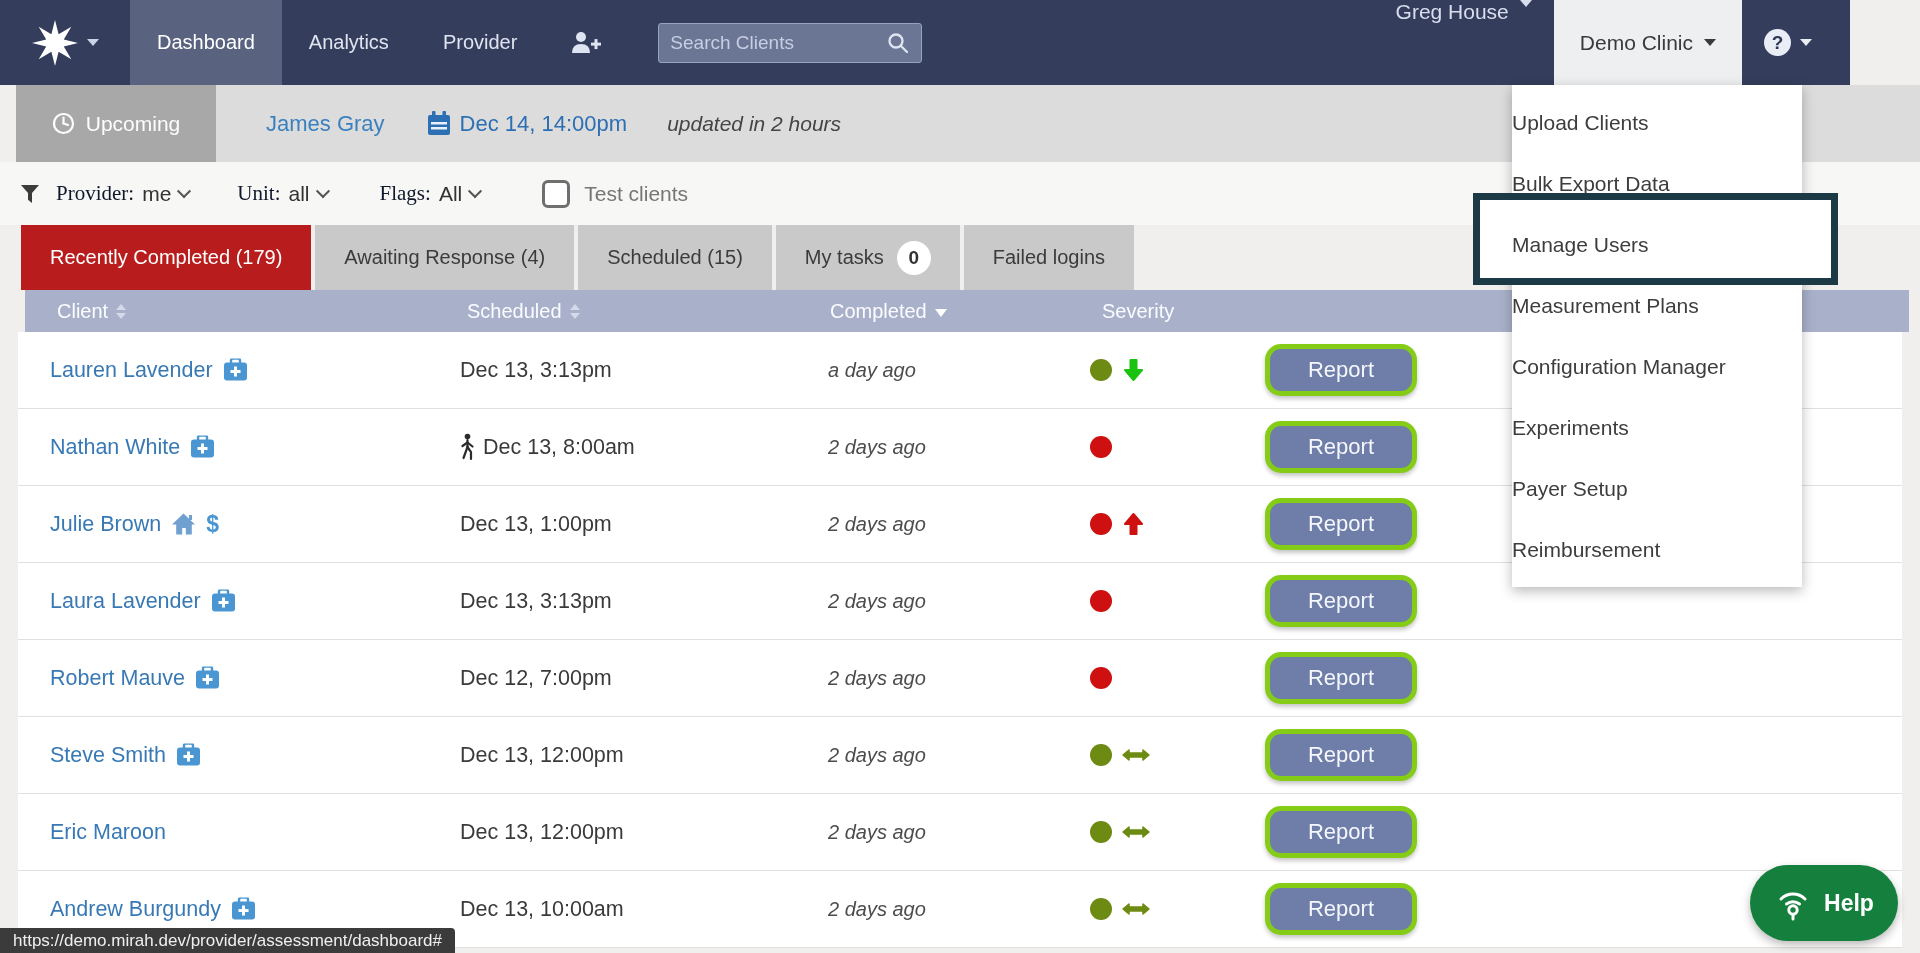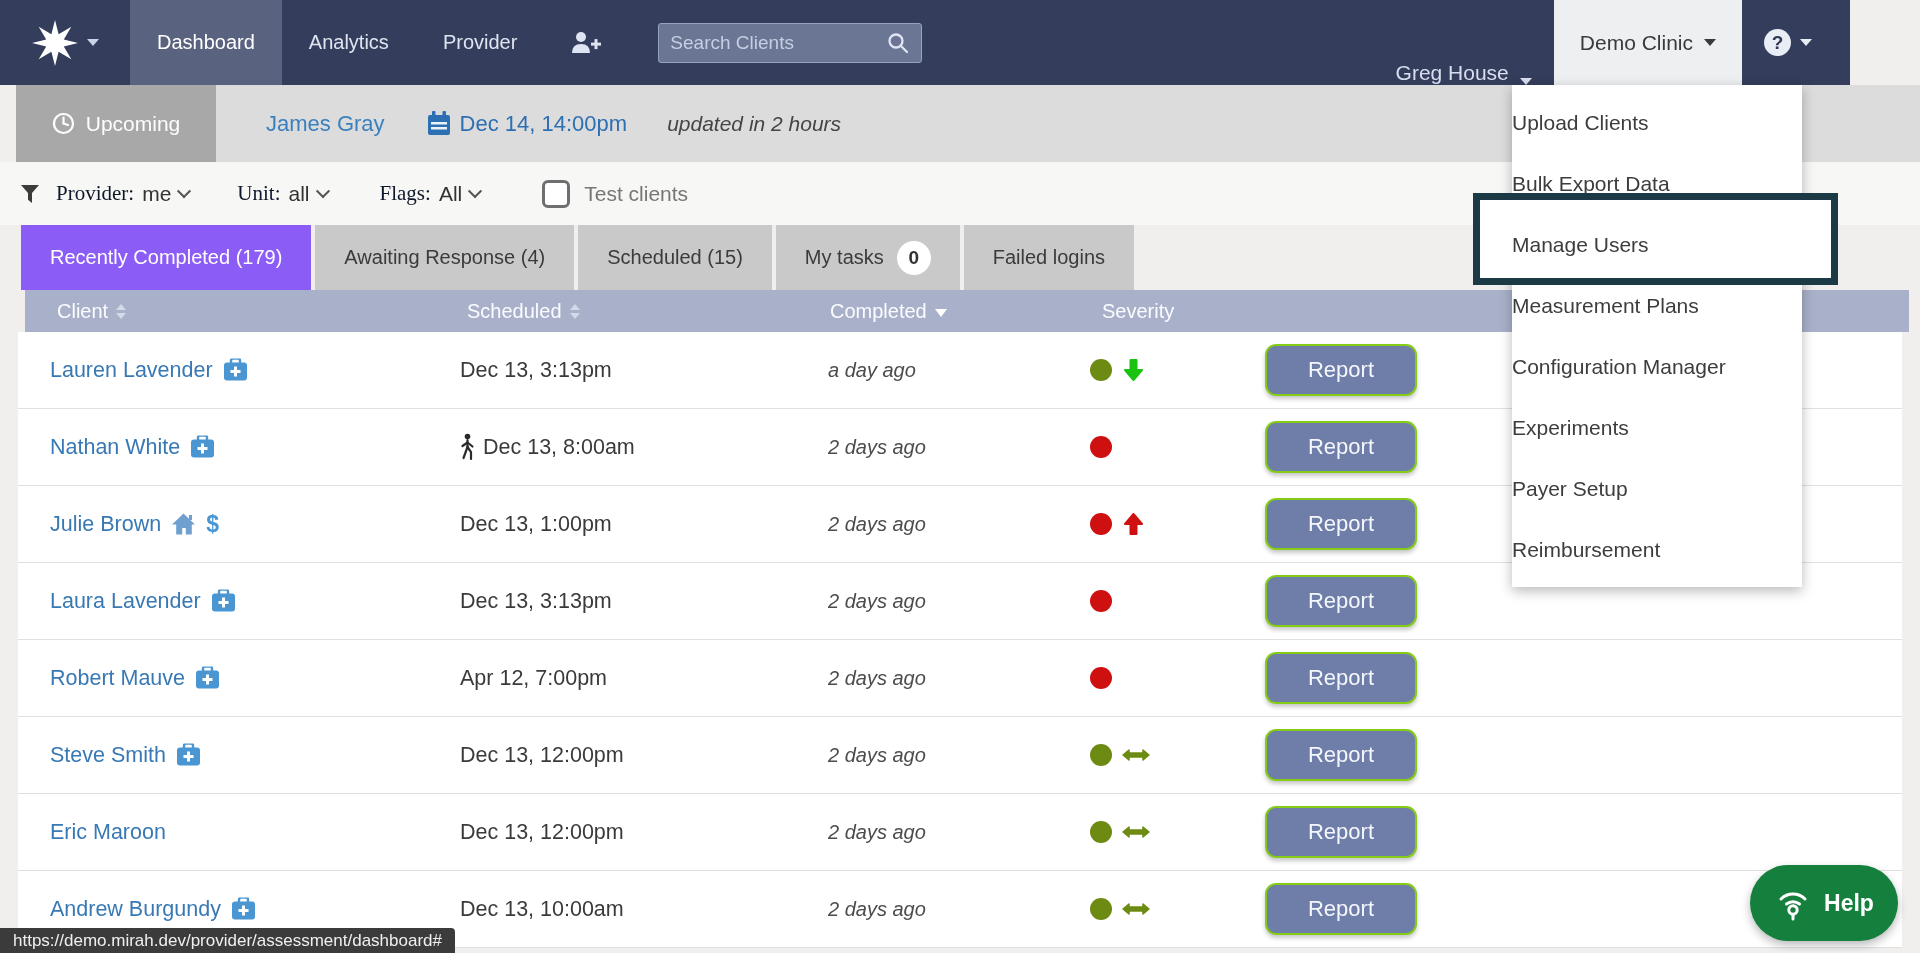--- a/index.html
+++ b/index.html
@@ -9,21 +9,21 @@
   
   .navbar { position:absolute; top:0; left:0; width:1850px; height:85px; background:#343e5c; display:flex; align-items:stretch; z-index:10; }
   .logo-area { width:130px; display:flex; align-items:center; justify-content:center; gap:9px; cursor:pointer; }
   .nav-item { display:flex; align-items:center; padding:0 27px; color:#dfe4f0; font-size:20px; cursor:pointer; }
   .nav-item.active { background:#59637f; color:#fff; }
   .nav-icon-btn { display:flex; align-items:center; padding:0 26px; cursor:pointer; }
   .search-wrap { align-self:center; margin-left:30px; width:264px; height:40px; background:#6b7694; border:1px solid #99a2bc; border-radius:3px; display:flex; align-items:center; padding:0 11px; }
   .search-wrap input { flex:1; min-width:0; background:transparent; border:none; outline:none; color:#e8ecf7; font-size:19px; font-family:inherit; }
   .search-wrap input::placeholder { color:#c7cee2; opacity:1; }
   .nav-right { margin-left:auto; display:flex; align-items:stretch; }
-  .user-menu { display:flex; align-items:flex-end; gap:11px; color:#d8deee; font-size:21px; padding:0 22px; cursor:pointer; }
+  .user-menu { display:flex; align-items:flex-start; gap:11px; color:#d8deee; font-size:21px; padding:0 22px; cursor:pointer; }
   .org-menu { display:flex; align-items:center; gap:11px; background:#edeff0; color:#3a3a3a; font-size:21px; padding:0 26px; cursor:pointer; }
   .help-menu { display:flex; align-items:center; gap:9px; padding:0 38px 0 22px; color:#e9edf6; cursor:pointer; }
   .qmark { width:27px; height:27px; border-radius:50%; background:#e9edf6; color:#2f3854; font-weight:bold; font-size:19px; display:flex; align-items:center; justify-content:center; }
   .caret { width:0; height:0; border-left:6px solid transparent; border-right:6px solid transparent; border-top:7px solid currentColor; display:inline-block; }
 
   
   .subheader { position:absolute; top:85px; left:16px; width:1920px; height:77px; background:#dcdcdc; display:flex; align-items:stretch; }
   .upcoming-tab { width:200px; background:#a8a8a8; color:#fdfdfd; display:flex; align-items:center; justify-content:center; gap:11px; font-size:21px; cursor:pointer; }
   .sub-client { margin-left:50px; align-self:center; color:#3a80bf; font-size:22px; cursor:pointer; }
   .sub-date { margin-left:42px; align-self:center; display:flex; align-items:center; gap:9px; color:#2d6fb3; font-size:22px; cursor:pointer; }
@@ -34,21 +34,21 @@
   .filter-group { display:flex; align-items:center; gap:8px; font-size:21px; cursor:pointer; }
   .filter-label { color:#0f172a;font-family:Liberation Serif, serif; }
   .filter-value { color:#333; }
   .chev { width:10px; height:10px; border-right:2.5px solid #555; border-bottom:2.5px solid #555; transform:rotate(45deg) translate(-2px,-2px); display:inline-block; }
   .checkbox { width:28px; height:28px; border:3px solid #6f6f6f; border-radius:6px; background:#fff; margin-left:62px; cursor:pointer; }
   .test-label { margin-left:14px; color:#767676; font-size:21px; }
 
   
   .tabsrow { position:absolute; top:225px; left:21px; display:flex; gap:4px; z-index:5; }
   .tab { height:65px; display:flex; align-items:center; padding:0 29px; background:#c9c9c9; color:#3b3b3b; font-size:20px; gap:13px; cursor:pointer; white-space:nowrap; }
-  .tab.active { background:#8b5cf6; color:#fff; }
+  .tab.active { background:#b91c1c; color:#fff; }
   .badge { width:34px; height:34px; border-radius:50%; background:#fff; color:#333; font-weight:bold; font-size:19px; display:flex; align-items:center; justify-content:center; }
 
   
   .thead { position:absolute; top:290px; left:25px; width:1884px; height:42px; background:#a9b1ca; color:#fbfcff; font-size:20px; z-index:1; }
   .thead .col { position:absolute; top:0; height:42px; display:flex; align-items:center; gap:8px; cursor:pointer; }
   .col-client { left:32px; } .col-sched { left:442px; } .col-comp { left:805px; } .col-sev { left:1077px; cursor:default; }
   .sort { display:inline-flex; flex-direction:column; gap:3px; opacity:.85; }
   .sort i { width:0; height:0; border-left:5px solid transparent; border-right:5px solid transparent; display:block; }
   .sort .up { border-bottom:6px solid #dde2f0; }
   .sort .dn { border-top:6px solid #dde2f0; }
@@ -57,21 +57,21 @@
   .rows { position:absolute; top:332px; left:18px; width:1884px; z-index:1; }
   .row { position:relative; height:77px; background:#fff; border-bottom:1px solid #e0e0e0; }
   .cell { position:absolute; top:50%; transform:translateY(-50%); }
   .cell-client { left:32px; display:flex; align-items:center; gap:10px; font-size:21.5px; color:#3879b5; cursor:pointer; }
   .cell-sched { left:442px; display:flex; align-items:center; gap:8px; font-size:21.5px; color:#3a3a3a; }
   .cell-comp { left:810px; font-style:italic; font-size:20px; color:#4c4c4c; }
   .cell-sev { left:1072px; display:flex; align-items:center; gap:9px; }
   .dot { width:22px; height:22px; border-radius:50%; }
   .dot.olive { background:#6d8a12; }
   .dot.red { background:#cf1010; }
-  .report-btn { position:absolute; left:1247px; top:50%; transform:translateY(-50%); width:152px; height:52px; background:#6e7ea9; border:2px solid #84cc16; border-radius:11px; color:#f5f7fc; font-size:22px; display:flex; align-items:center; justify-content:center; box-shadow:0 3px 4px rgba(0,0,0,.22); cursor:pointer; }
+  .report-btn { position:absolute; left:1247px; top:50%; transform:translateY(-50%); width:152px; height:52px; background:#6e7ea9; border:5px solid #84cc16; border-radius:16px; color:#f5f7fc; font-size:22px; display:flex; align-items:center; justify-content:center; box-shadow:0 3px 4px rgba(0,0,0,.22); cursor:pointer; }
 
   
   .dropdown { position:absolute; left:1512px; top:85px; width:290px; background:#fff; box-shadow:0 4px 12px rgba(0,0,0,.28); z-index:40; padding:7px 0; }
   .dropdown-item { height:61px; display:flex; align-items:center; font-size:21px; color:#3d3d3d; cursor:pointer; }
   .highlight-box { position:absolute; left:1473px; top:193px; width:365px; height:92px; border:7px solid #1c3a46; z-index:50; pointer-events:none; }
   .highlight-box .padL { position:absolute; left:0; top:0; bottom:0; width:32px; background:#fff; }
   .highlight-box .padR { position:absolute; right:0; top:0; bottom:0; width:36px; background:#fff; }
 
   
   .urlbar { position:absolute; left:0; bottom:0; height:25px; background:#3b3b3b; color:#efefef; font-size:17px; display:flex; align-items:center; padding:0 13px; border-top-right-radius:4px; z-index:60; }
@@ -339,21 +339,21 @@
       <span>
           <svg width="25" height="23" viewBox="0 0 25 23">
             <rect x="8" y="0" width="9" height="7" rx="2" fill="none" stroke="#4a96d2" stroke-width="2.4"></rect>
             <rect x="1" y="4" width="23" height="18" rx="3" fill="#4a96d2"></rect>
             <rect x="11" y="8" width="3" height="10" fill="#fff"></rect>
             <rect x="7.5" y="11.5" width="10" height="3" fill="#fff"></rect>
           </svg>
         </span>
     </div>
     <div class="cell cell-sched">
-        <span>Apr 12, 7:00pm</span>
+        <span>Dec 12, 7:00pm</span>
       </div>
     <div class="cell cell-comp">2 days ago</div>
     <div class="cell cell-sev">
       <span class="dot red"></span>
     </div>
     <div class="report-btn">Report</div>
   </div>
 
   <div class="row">
     <div class="cell cell-client">

